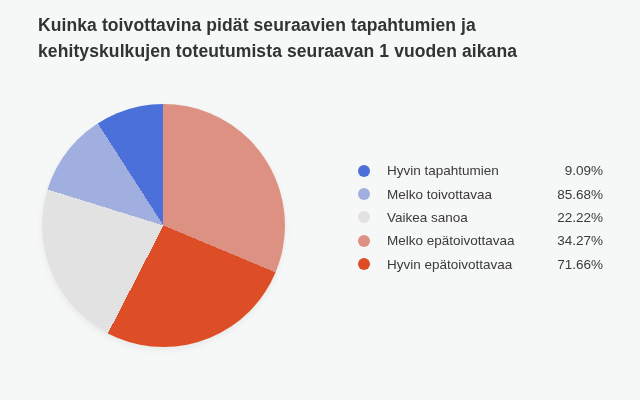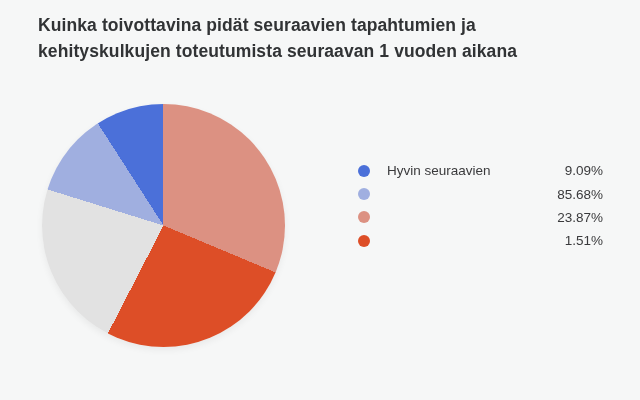--- a/index.html
+++ b/index.html
@@ -76,30 +76,38 @@
   <div class="title">
     <div>Kuinka toivottavina pidät seuraavien tapahtumien ja</div>
     <div>kehityskulkujen toteutumista seuraavan 1 vuoden aikana</div>
   </div>
 
   <div class="pie" id="pie" style="background: conic-gradient(rgb(220, 145, 130) 0deg, rgb(220, 145, 130) 112.73deg, rgb(221, 78, 39) 112.73deg, rgb(221, 78, 39) 207.27deg, rgb(226, 226, 226) 207.27deg, rgb(226, 226, 226) 287.27deg, rgb(160, 175, 224) 287.27deg, rgb(160, 175, 224) 327.27deg, rgb(75, 112, 217) 327.27deg, rgb(75, 112, 217) 360deg);"></div>
 
   <div class="legend">
     <div class="lrow">
       <span class="dot" style="background: rgb(75, 112, 217);"></span>
-      <span class="llabel">Hyvin seuraavien</span>
+      <span class="llabel">Hyvin tapahtumien</span>
       <span class="lvalue">9.09%</span>
     </div>
     <div class="lrow">
       <span class="dot" style="background: rgb(160, 175, 224);"></span>
+      <span class="llabel">Melko toivottavaa</span>
       <span class="lvalue">85.68%</span>
     </div>
     <div class="lrow">
+      <span class="dot" style="background: rgb(226, 226, 226);"></span>
+      <span class="llabel">Vaikea sanoa</span>
+      <span class="lvalue">22.22%</span>
+    </div>
+    <div class="lrow">
       <span class="dot" style="background: rgb(220, 145, 130);"></span>
-      <span class="lvalue">23.87%</span>
+      <span class="llabel">Melko epätoivottavaa</span>
+      <span class="lvalue">34.27%</span>
     </div>
     <div class="lrow">
       <span class="dot" style="background: rgb(221, 78, 39);"></span>
-      <span class="lvalue">1.51%</span>
+      <span class="llabel">Hyvin epätoivottavaa</span>
+      <span class="lvalue">71.66%</span>
     </div>
   </div>
 
 </div>
 
 </body></html>

